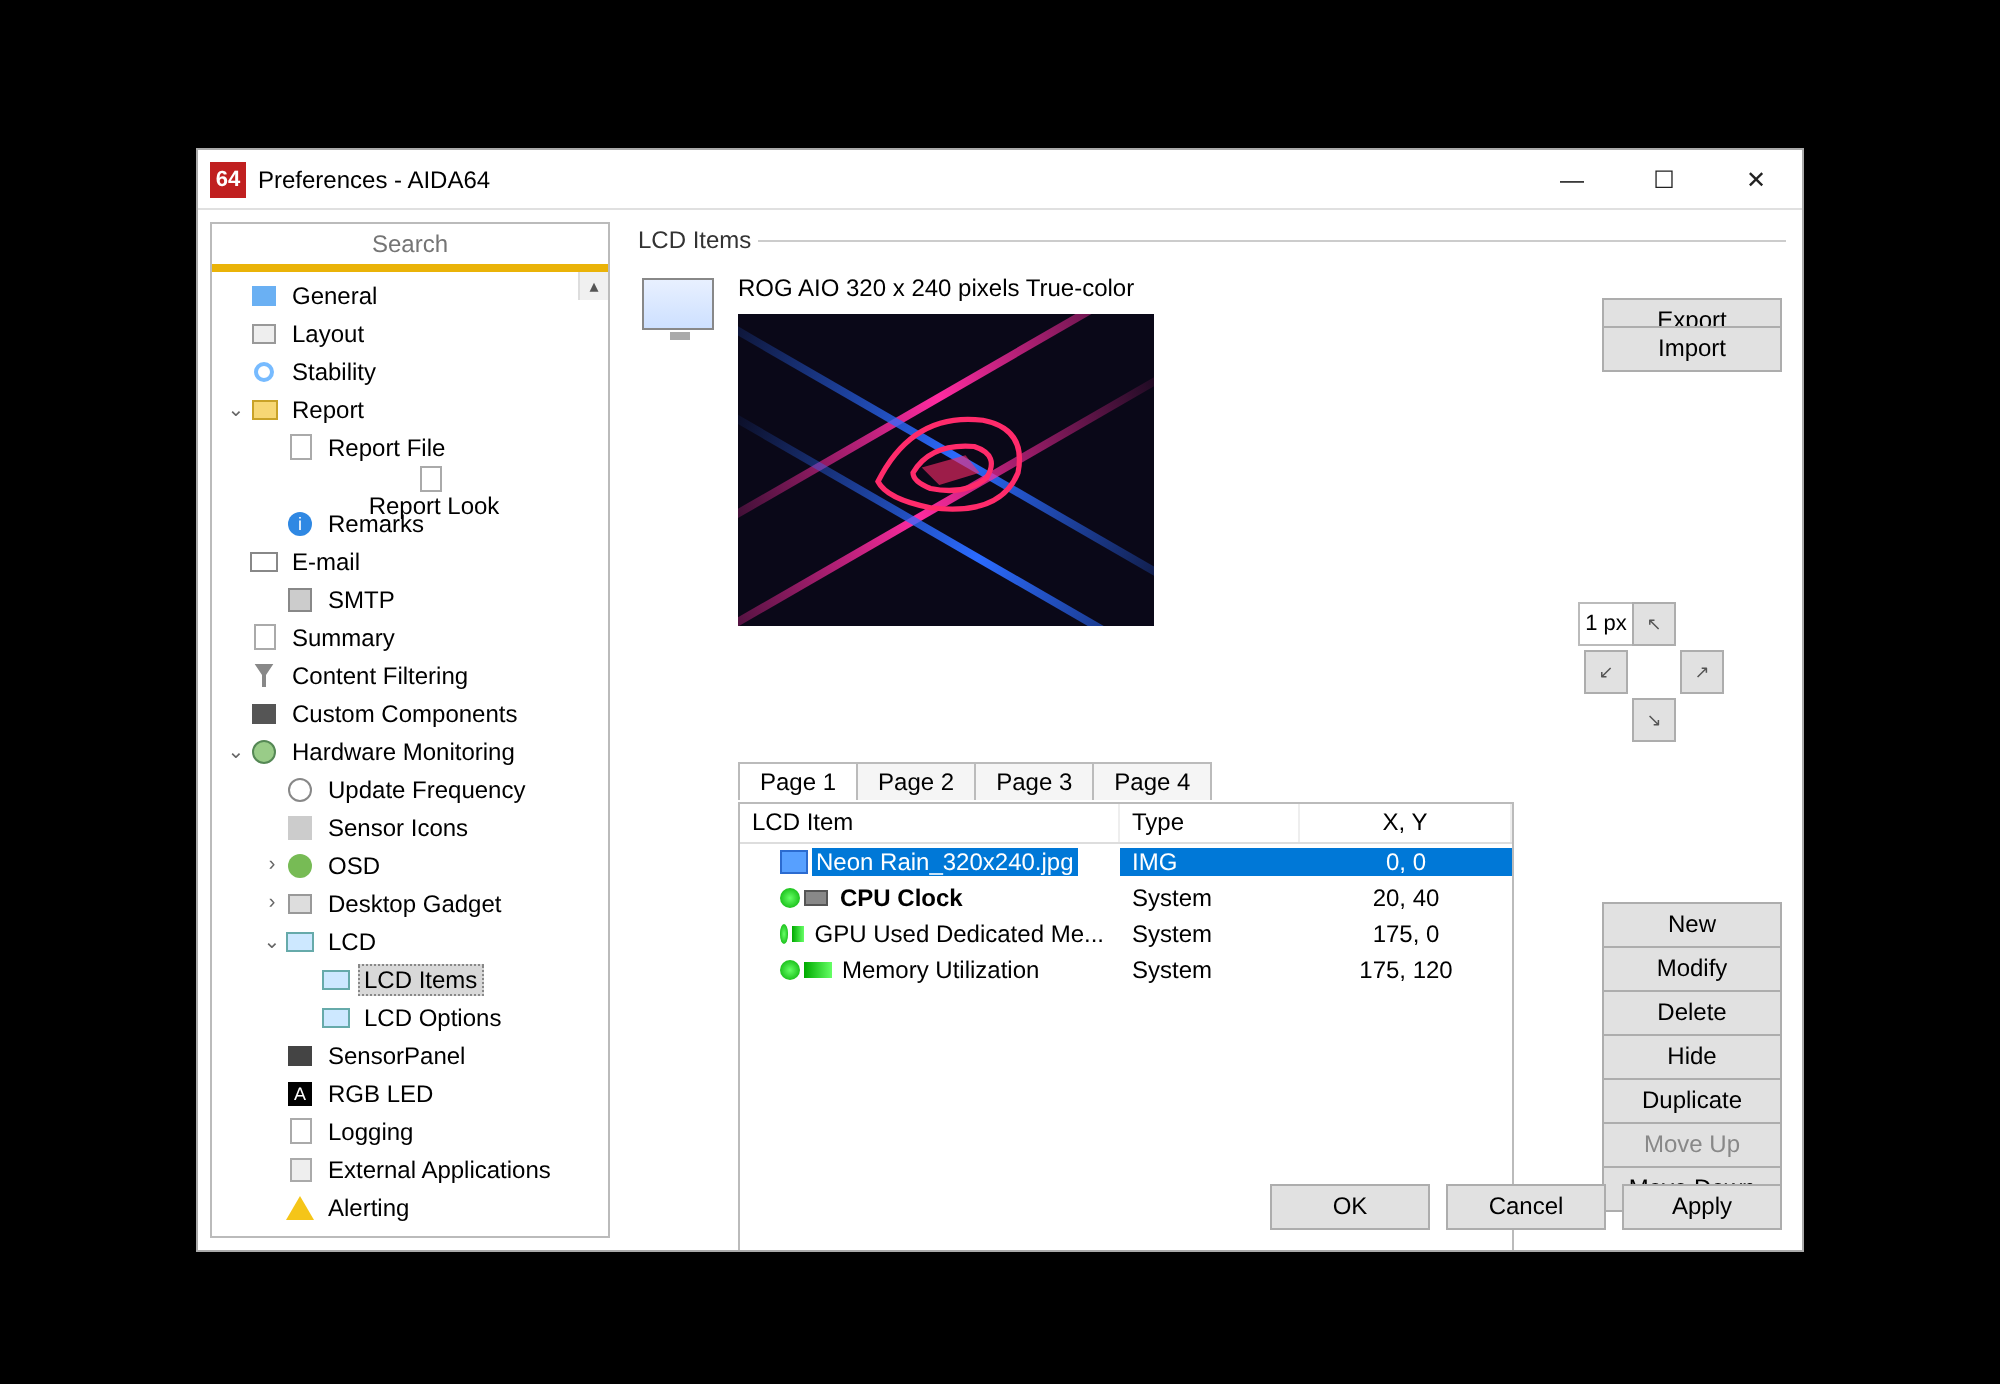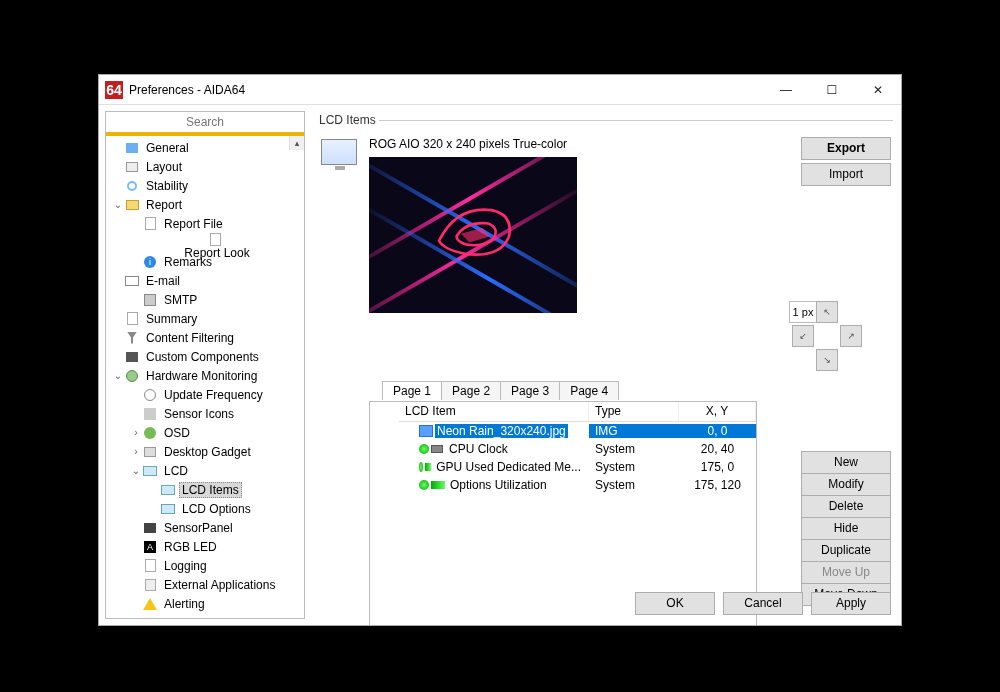--- a/index.html
+++ b/index.html
@@ -1,19 +1,19 @@
 <!DOCTYPE html>
 <html><head>
 <meta charset="utf-8">
 <style>
 * { box-sizing: border-box; margin: 0; padding: 0; font-family: "Segoe UI", Tahoma, sans-serif; font-size: 12px; }
 body { background: #000; width: 1000px; height: 692px; position: relative; }
 .window { position: absolute; left: 98px; top: 74px; width: 804px; height: 552px; background: #fff; border: 1px solid #aaa; display: flex; flex-direction: column; box-shadow: 0 4px 20px rgba(0,0,0,0.4); }
 .titlebar { height: 30px; display: flex; align-items: center; padding: 0 0 0 6px; border-bottom: 1px solid #e0e0e0; }
-.titlebar .app-icon { width: 18px; height: 18px; background: #c02020; color: #fff; font-size: 14px; font-weight: bold; display: flex; align-items: center; justify-content: center; margin-right: 6px; }
+.titlebar .app-icon { width: 18px; height: 18px; background: #c02020; color: #fff; font-size: 11px; font-weight: bold; display: flex; align-items: center; justify-content: center; margin-right: 6px; }
 .titlebar .title { flex: 1; color: #000; }
 .titlebar .winbtn { width: 46px; height: 30px; display: flex; align-items: center; justify-content: center; color: #222; cursor: default; }
 .body { flex: 1; display: flex; padding: 6px; gap: 6px; overflow: hidden; }
 .left-pane { width: 200px; display: flex; flex-direction: column; border: 1px solid #bbb; }
 .search { border: none; border-bottom: 4px solid #eab308; padding: 3px 6px; width: 100%; outline: none; text-align: center; }
 .tree { flex: 1; overflow-y: auto; overflow-x: hidden; padding: 2px 0; position: relative; }
 .tree-item { display: flex; align-items: center; height: 19px; padding-left: 6px; white-space: nowrap; cursor: default; }
 .tree-item .exp { width: 12px; text-align: center; color: #666; font-size: 10px; }
 .tree-item .ico { width: 16px; height: 16px; margin-right: 3px; display: inline-flex; align-items: center; justify-content: center; font-size: 11px; }
 .tree-item.selected .label-wrap { background: #d8d8d8; border: 1px dotted #888; padding: 0 2px; }
@@ -32,36 +32,36 @@
 .preview .beam { position: absolute; width: 300px; height: 4px; background: linear-gradient(90deg, transparent, #ff2ba0, transparent); transform: rotate(-30deg); }
 .preview .beam.b2 { background: linear-gradient(90deg, transparent, #2b6bff, transparent); transform: rotate(30deg); }
 .preview .beam.b1 { top: 40px; left: -50px; }
 .preview .beam.b3 { top: 100px; left: -60px; }
 .preview .beam.b4 { top: 70px; left: -40px; }
 .preview .logo { position: absolute; left: 60px; top: 40px; width: 90px; height: 70px; }
 .preview .logo svg { width: 100%; height: 100%; }
 
 .btn { width: 90px; height: 23px; background: #e1e1e1; border: 1px solid #adadad; text-align: center; line-height: 21px; cursor: default; }
 .btn.disabled { color: #888; }
-.export-btn { position: absolute; right: 4px; top: 26px; font-weight: bold; }
+.export-btn { position: absolute; right: 4px; top: 38px; }
 .import-btn { position: absolute; right: 4px; top: 52px; }
 
 .nudge { position: absolute; right: 30px; top: 190px; width: 76px; height: 76px; }
 .nudge .nb { position: absolute; width: 22px; height: 22px; background: #e1e1e1; border: 1px solid #adadad; display: flex; align-items: center; justify-content: center; font-size: 9px; color: #555; }
 .nudge .up { left: 27px; top: 0; }
 .nudge .down { left: 27px; top: 48px; }
 .nudge .left { left: 3px; top: 24px; }
 .nudge .right { left: 51px; top: 24px; }
 .nudge .mid { left: 25px; top: 24px; width: 28px; background: #fff; border: 1px solid #bbb; line-height: 20px; text-align: center; font-size: 11px; }
 
-.tabs { position: absolute; left: 71px; top: 270px; display: flex; }
+.tabs { position: absolute; left: 58px; top: 270px; display: flex; }
 .tab { padding: 2px 10px; border: 1px solid #bbb; border-bottom: none; background: #f5f5f5; margin-right: -1px; font-size: 12px; }
 .tab.active { background: #fff; position: relative; z-index: 2; }
 
-.grid { position: absolute; left: 58px; top: 290px; width: 388px; height: 234px; border: 1px solid #bbb; background: #fff; padding-left: 29px; }
+.grid { position: absolute; left: 58px; top: 290px; width: 388px; height: 234px; border: 1px solid #bbb; background: #fff; }
 .grid-head { display: flex; height: 20px; border-bottom: 1px solid #ddd; background: #fff; }
 .grid-head div { padding: 2px 6px; border-right: 1px solid #eee; }
 .col-item { width: 190px; }
 .col-type { width: 90px; }
 .col-xy { flex: 1; text-align: center; }
 .grid-row { display: flex; height: 18px; align-items: center; }
 .grid-row div { padding: 0 6px; }
 .grid-row.selected .rname-wrap,
 .grid-row.selected .rtype,
 .grid-row.selected .rxy { background: #0078d7; color: #fff; }
@@ -346,42 +346,42 @@
         <div id="grid-rows">
             <div class="grid-row selected">
               <div class="rname" style="padding-left: 20px;">
                 <span class="ritem-ico img"></span>
                 <span class="rname-wrap">Neon Rain_320x240.jpg</span>
               </div>
               <div class="rtype">IMG</div>
               <div class="rxy">0, 0</div>
             </div>
             <div class="grid-row">
-              <div class="rname" style="padding-left: 20px;">
+              <div class="rname" style="padding-left: 20px; font-weight: bold;">
                 <span class="ritem-ico grn"></span>
                 <span class="ritem-ico chip"></span>
                 <span class="rname-wrap">CPU Clock</span>
               </div>
               <div class="rtype">System</div>
               <div class="rxy">20, 40</div>
             </div>
             <div class="grid-row">
               <div class="rname" style="padding-left: 20px;">
                 <span class="ritem-ico grn"></span>
                 <span class="ritem-ico bar"></span>
                 <span class="rname-wrap">GPU Used Dedicated Me...</span>
               </div>
               <div class="rtype">System</div>
               <div class="rxy">175, 0</div>
             </div>
             <div class="grid-row">
               <div class="rname" style="padding-left: 20px;">
                 <span class="ritem-ico grn"></span>
                 <span class="ritem-ico bar"></span>
-                <span class="rname-wrap">Options Utilization</span>
+                <span class="rname-wrap">Memory Utilization</span>
               </div>
               <div class="rtype">System</div>
               <div class="rxy">175, 120</div>
             </div>
           </div>
       </div>
 
       <div class="side-btns">
         <div class="btn">New</div>
         <div class="btn">Modify</div>

